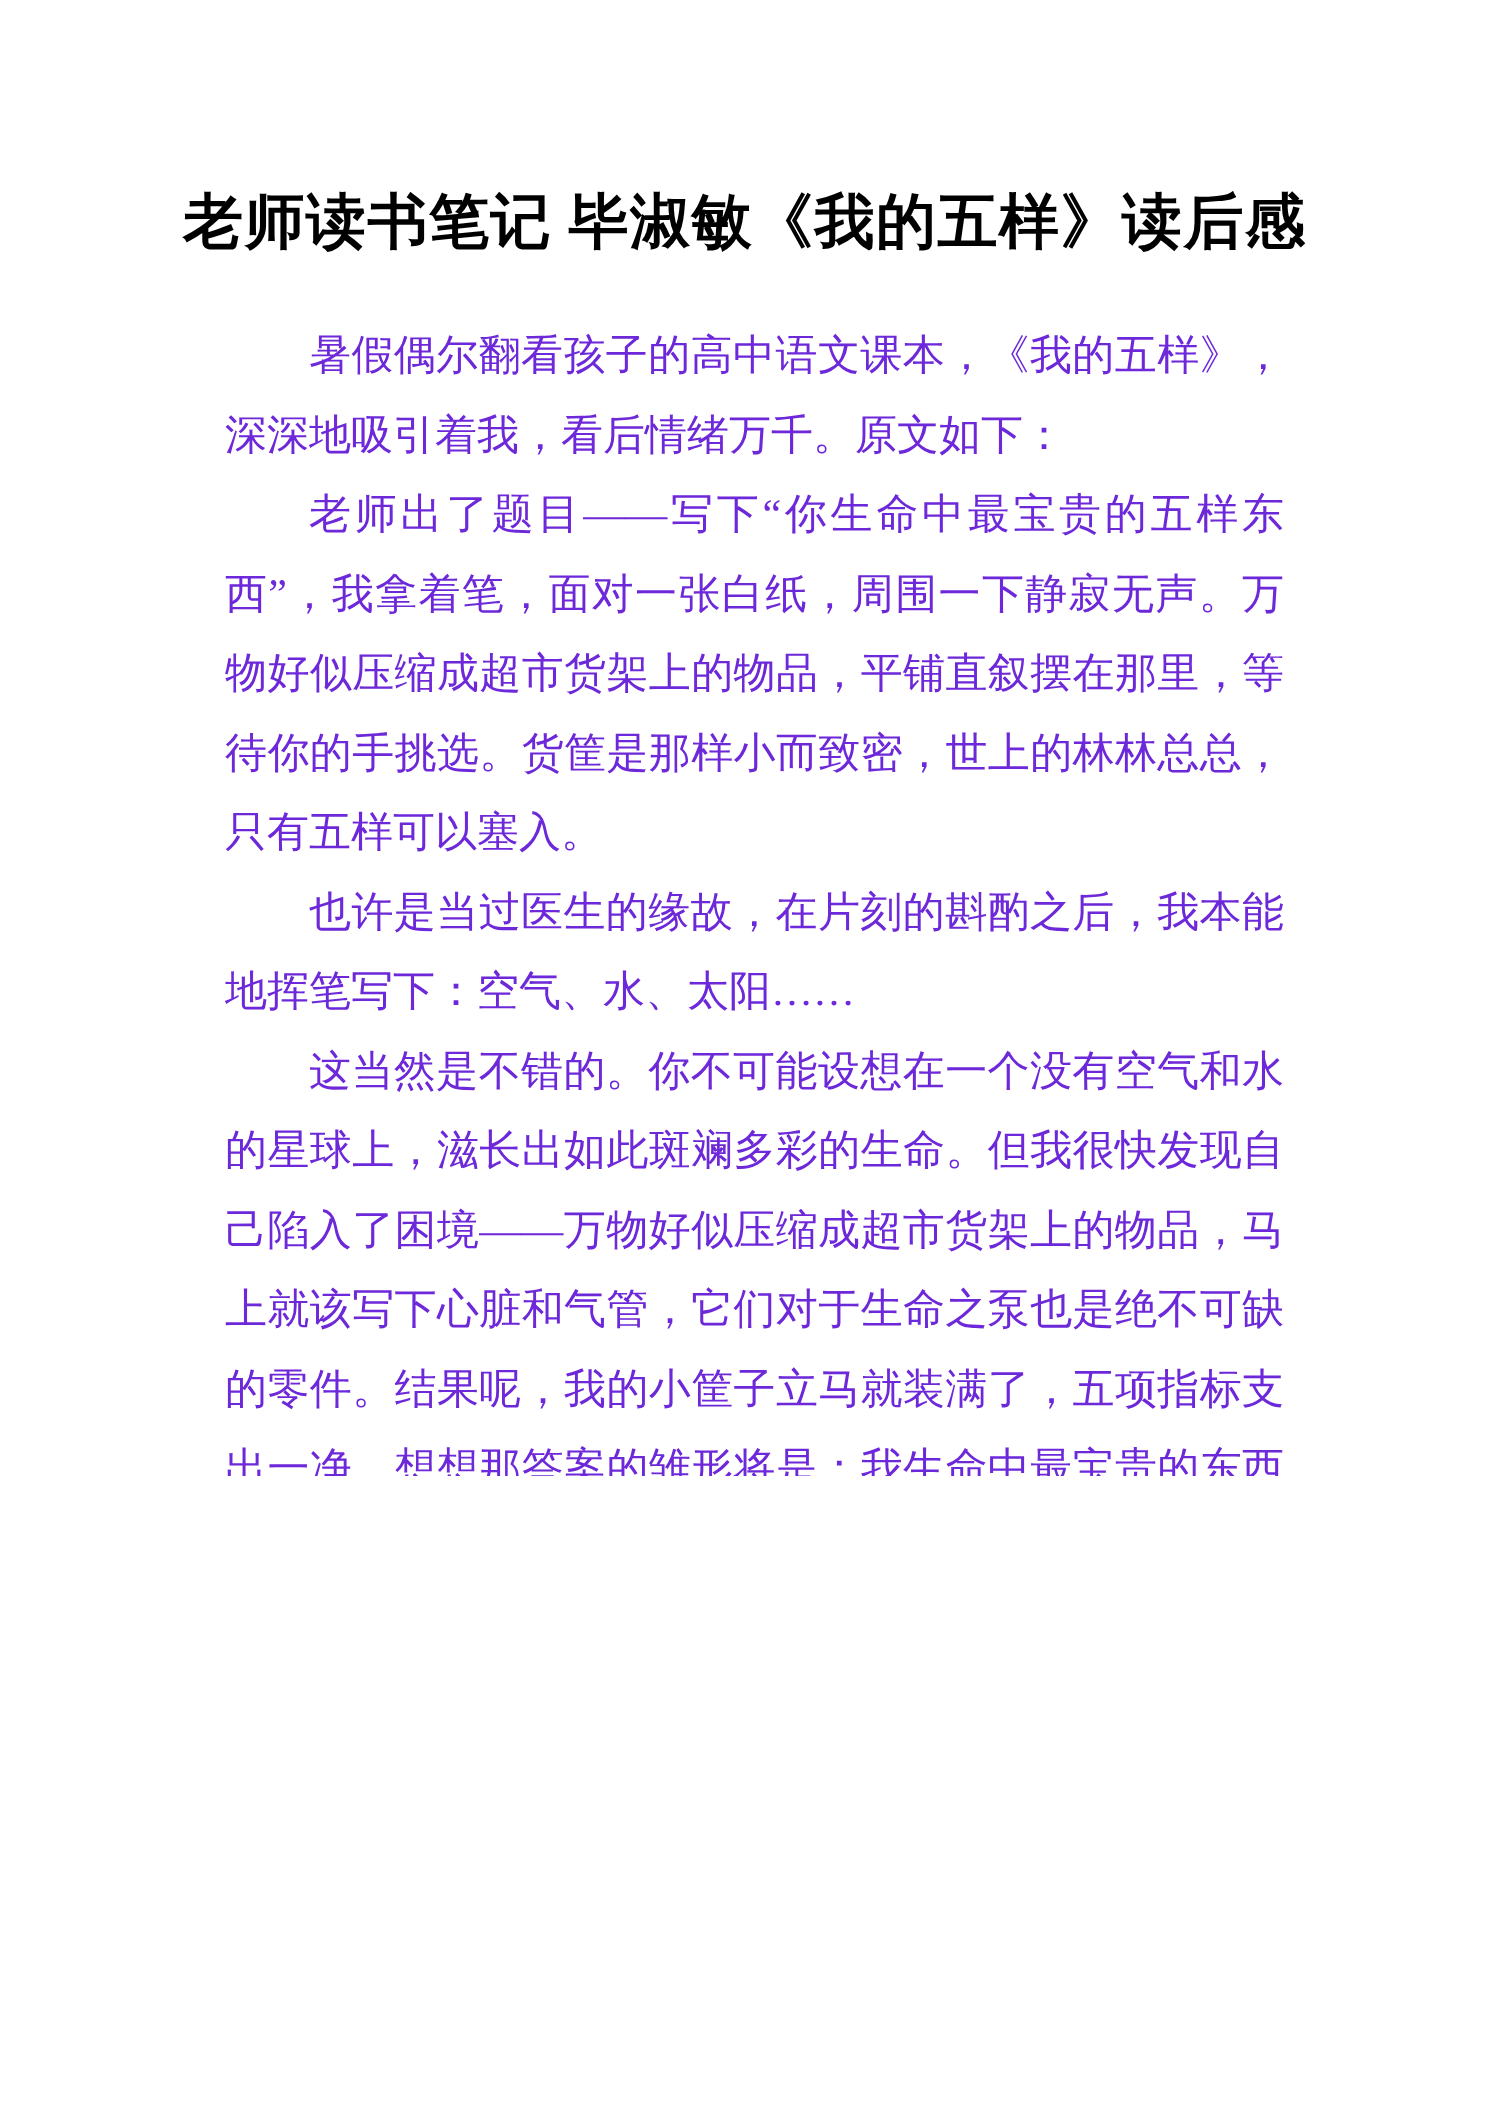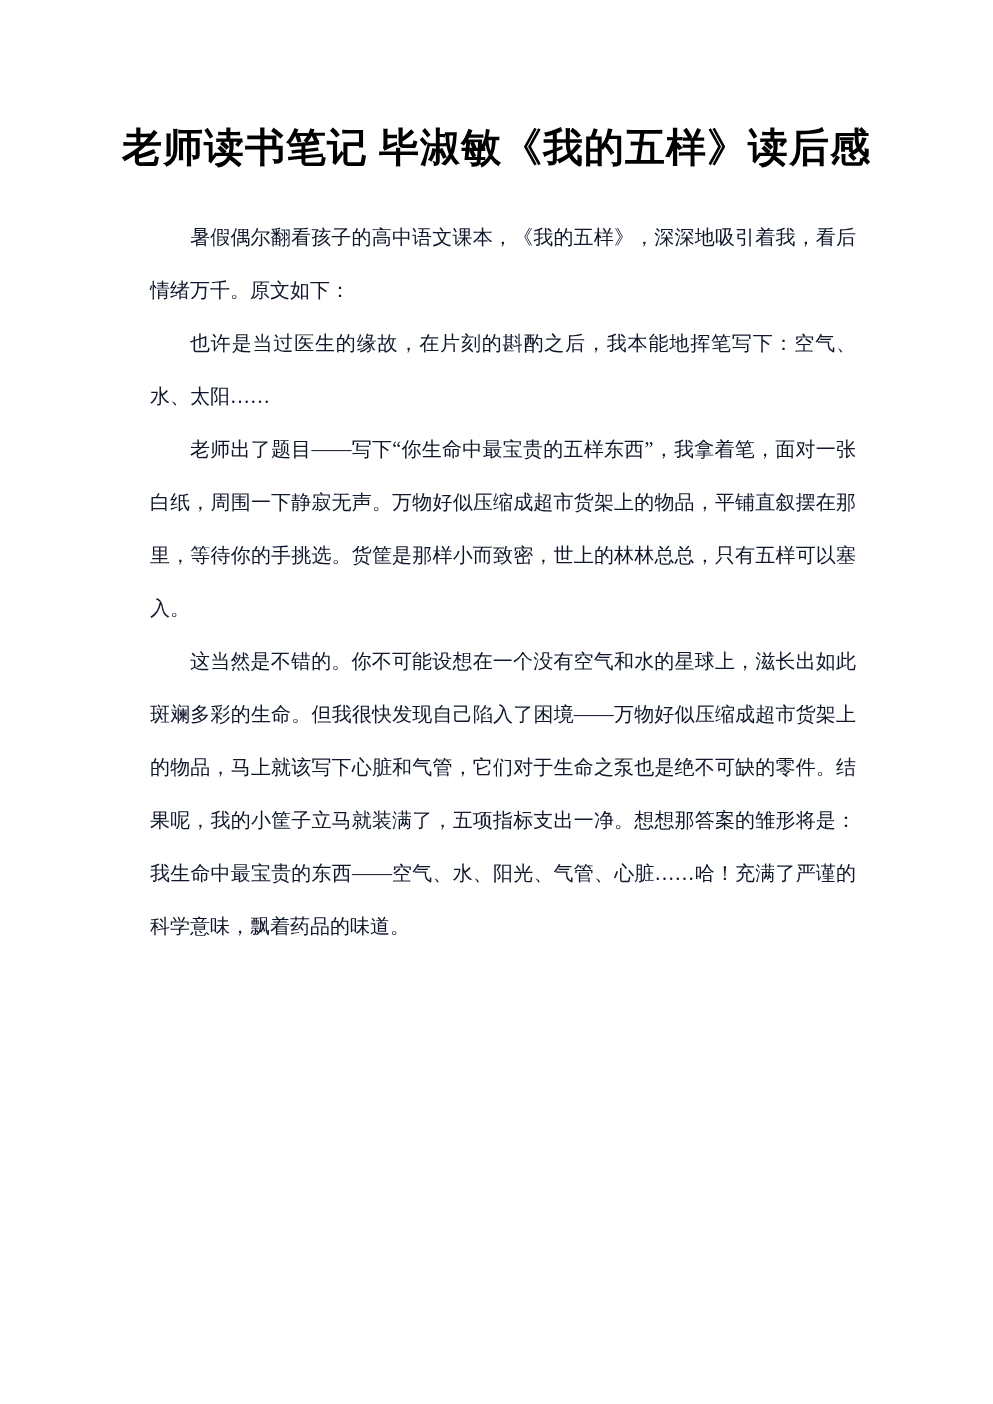--- a/index.html
+++ b/index.html
@@ -22,35 +22,35 @@
     font-size: 40px;
     line-height: 66px;
     text-align: center;
     color: #000000;
     letter-spacing: 1px;
   }
   .doc-body {
     width: 706px;
     margin: 30px 0 0 150px;
     font-family: "Liberation Serif", "DejaVu Serif", serif;
-    font-size: 20px;
+    font-size: 28px;
     line-height: 53px;
     text-align: justify;
-    color: #0f172a;
+    color: #6d28d9;
   }
   .doc-body p.para {
     margin: 0;
     padding: 0;
     text-indent: 2em;
   }
 </style>
 </head>
 <body>
 
 <div class="page">
   <h1 class="doc-title">老师读书笔记 毕淑敏《我的五样》读后感</h1>
   <div class="doc-body">
       <p class="para">暑假偶尔翻看孩子的高中语文课本，《我的五样》，深深地吸引着我，看后情绪万千。原文如下：</p>
+      <p class="para">老师出了题目——写下“你生命中最宝贵的五样东西”，我拿着笔，面对一张白纸，周围一下静寂无声。万物好似压缩成超市货架上的物品，平铺直叙摆在那里，等待你的手挑选。货筐是那样小而致密，世上的林林总总，只有五样可以塞入。</p>
       <p class="para">也许是当过医生的缘故，在片刻的斟酌之后，我本能地挥笔写下：空气、水、太阳……</p>
-      <p class="para">老师出了题目——写下“你生命中最宝贵的五样东西”，我拿着笔，面对一张白纸，周围一下静寂无声。万物好似压缩成超市货架上的物品，平铺直叙摆在那里，等待你的手挑选。货筐是那样小而致密，世上的林林总总，只有五样可以塞入。</p>
       <p class="para">这当然是不错的。你不可能设想在一个没有空气和水的星球上，滋长出如此斑斓多彩的生命。但我很快发现自己陷入了困境——万物好似压缩成超市货架上的物品，马上就该写下心脏和气管，它们对于生命之泵也是绝不可缺的零件。结果呢，我的小筐子立马就装满了，五项指标支出一净。想想那答案的雏形将是：我生命中最宝贵的东西——空气、水、阳光、气管、心脏……哈！充满了严谨的科学意味，飘着药品的味道。</p>
     </div>
 </div>
 
 </body></html>

